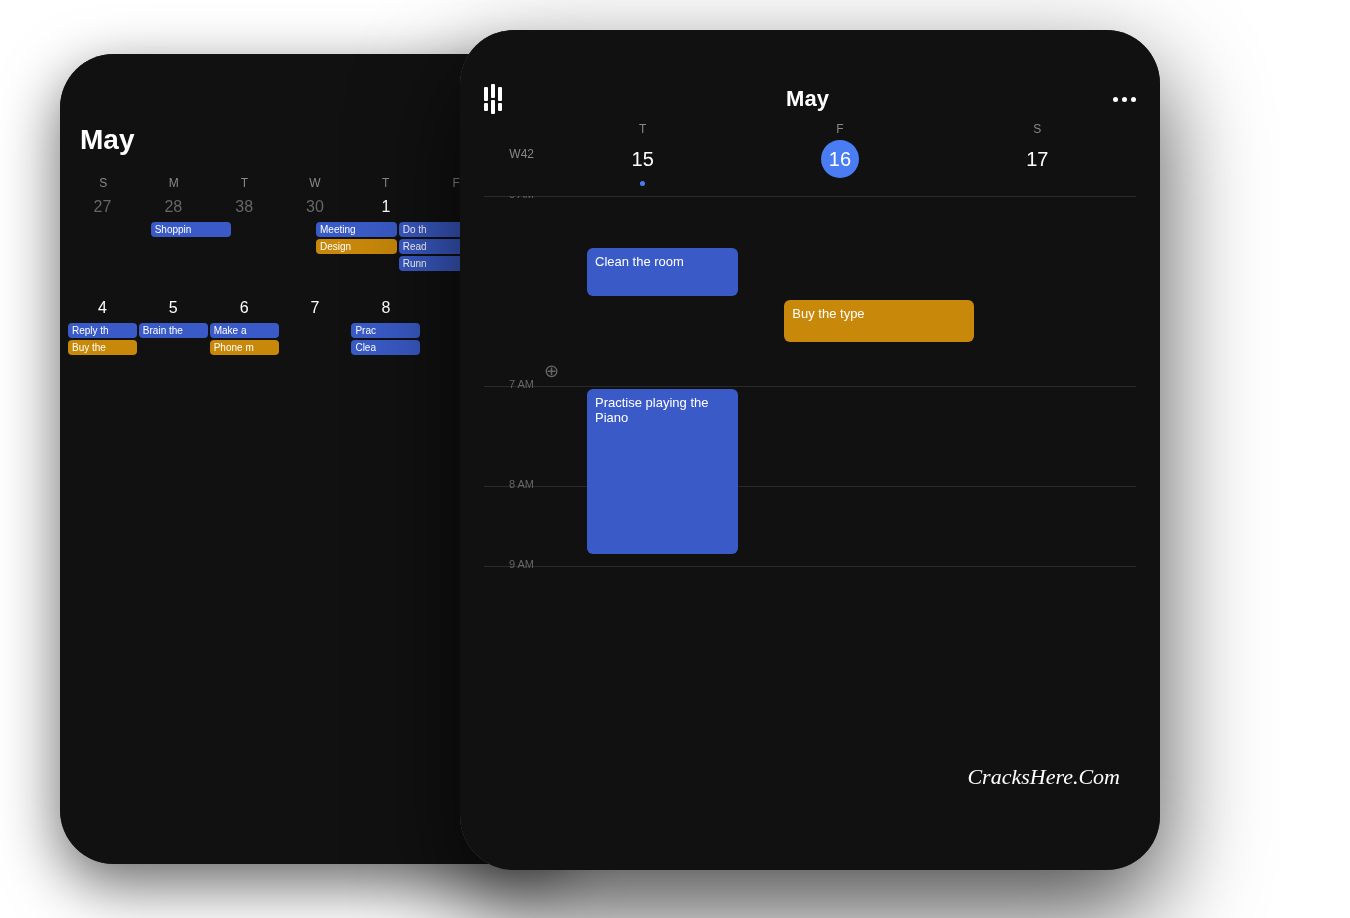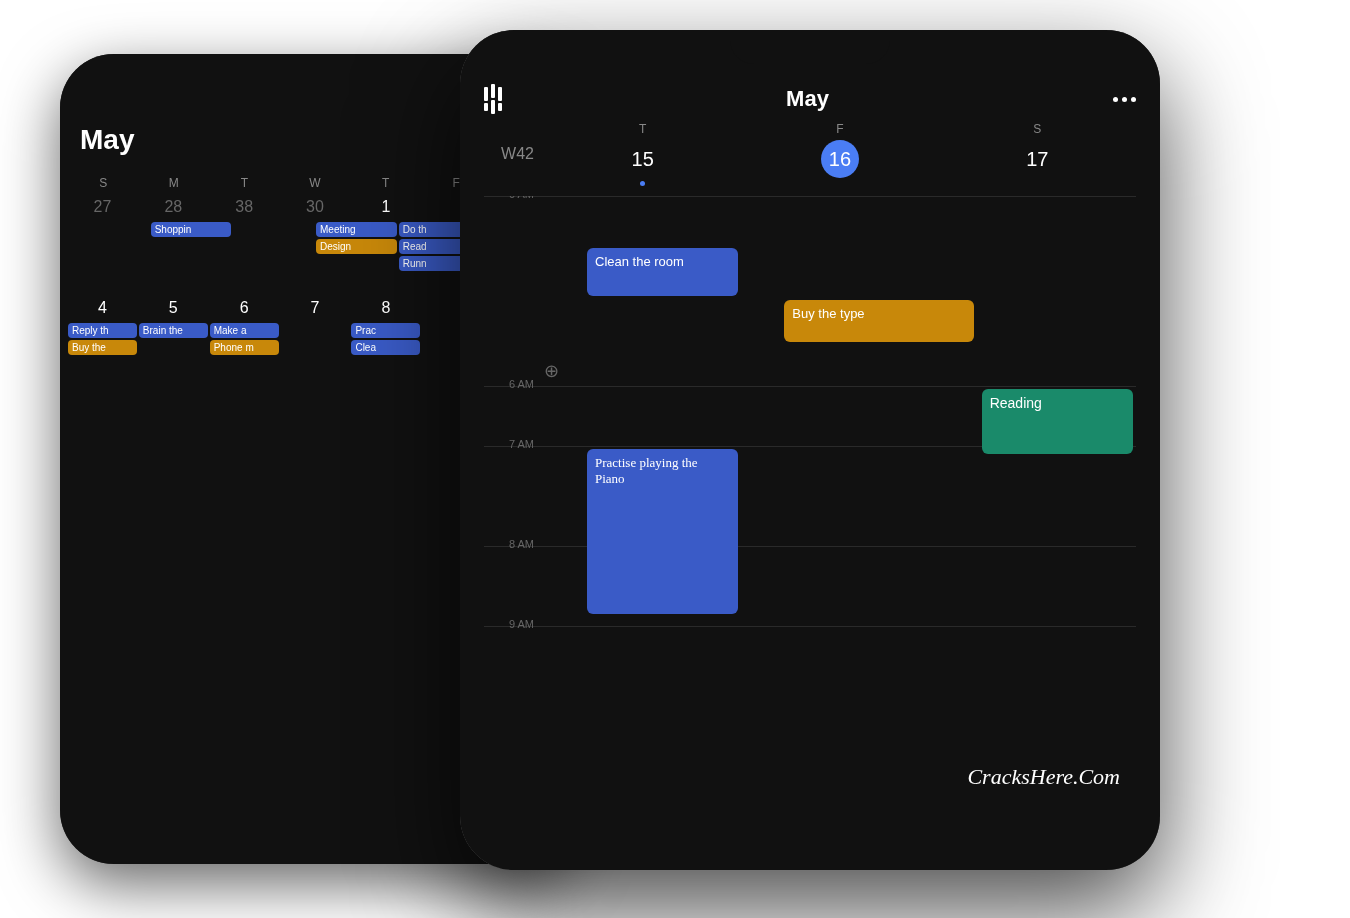--- a/index.html
+++ b/index.html
@@ -401,21 +401,21 @@
         <span class="front-month">May</span>
 
         <div class="dots-menu">
           <div class="dot-menu"></div>
           <div class="dot-menu"></div>
           <div class="dot-menu"></div>
         </div>
       </div>
 
       <div style="display:grid; grid-template-columns: 60px 1fr 1fr 1fr; padding: 0 24px; margin-bottom: 10px;">
-        <div style="font-size:16px;color:#888;display:flex;align-items:center;justify-content:flex-end;padding-right:10px;">W42</div>
+        <div style="font-size:12px;color:#888;display:flex;align-items:center;justify-content:flex-end;padding-right:10px;">W42</div>
 
         <div class="day-col">
           <span class="day-name">T</span>
           <span class="day-num">15</span>
           <div class="day-dot"></div>
         </div>
 
         <div class="day-col">
           <span class="day-name">F</span>
           <span class="day-num active">16</span>
@@ -449,37 +449,24 @@
               <div class="cal-event cal-event-gold" style="position:absolute; top:54px; left:3px; width:48%; height:42px; font-size:13px;">
                 Buy the type
               </div>
             </div>
           </div>
 
           <div style="position:relative; height:30px; display:flex; align-items:center;">
             <div style="color:#666; font-size:18px; padding-left:60px;">⊕</div>
           </div>
 
-          <div style="display:grid; grid-template-columns: 60px 1fr; height: 60px; border-top: 1px solid #2a2a2a;">
-            <div class="time-label" style="padding-top:0;margin-top:-8px;">6 AM</div>
-            <div style="display:grid; grid-template-columns: 1fr 1fr 1fr; height:100%;">
-              <div></div>
-              <div></div>
-
-              <div style="padding:2px 3px;">
-                <div class="cal-event cal-event-teal" style="position:relative; height:65px; font-size:14px;">
-                  Reading
-                </div>
-              </div>
-            </div>
-          </div>
 
           <div style="display:grid; grid-template-columns: 60px 1fr; height: 100px; border-top: 1px solid #2a2a2a;">
             <div class="time-label" style="padding-top:0;margin-top:-8px;">7 AM</div>
-            <div style="display:grid; grid-template-columns: 1fr 1fr 1fr; height:100%;font-family:Liberation Serif, serif;">
+            <div style="display:grid; grid-template-columns: 1fr 1fr 1fr; height:100%;">
 
               <div style="padding:2px 3px;">
                 <div class="cal-event cal-event-blue" style="position:relative; height:165px; font-size:13px; z-index:5;">
                   Practise playing the Piano
                 </div>
               </div>
               <div></div>
               <div></div>
             </div>
           </div>

